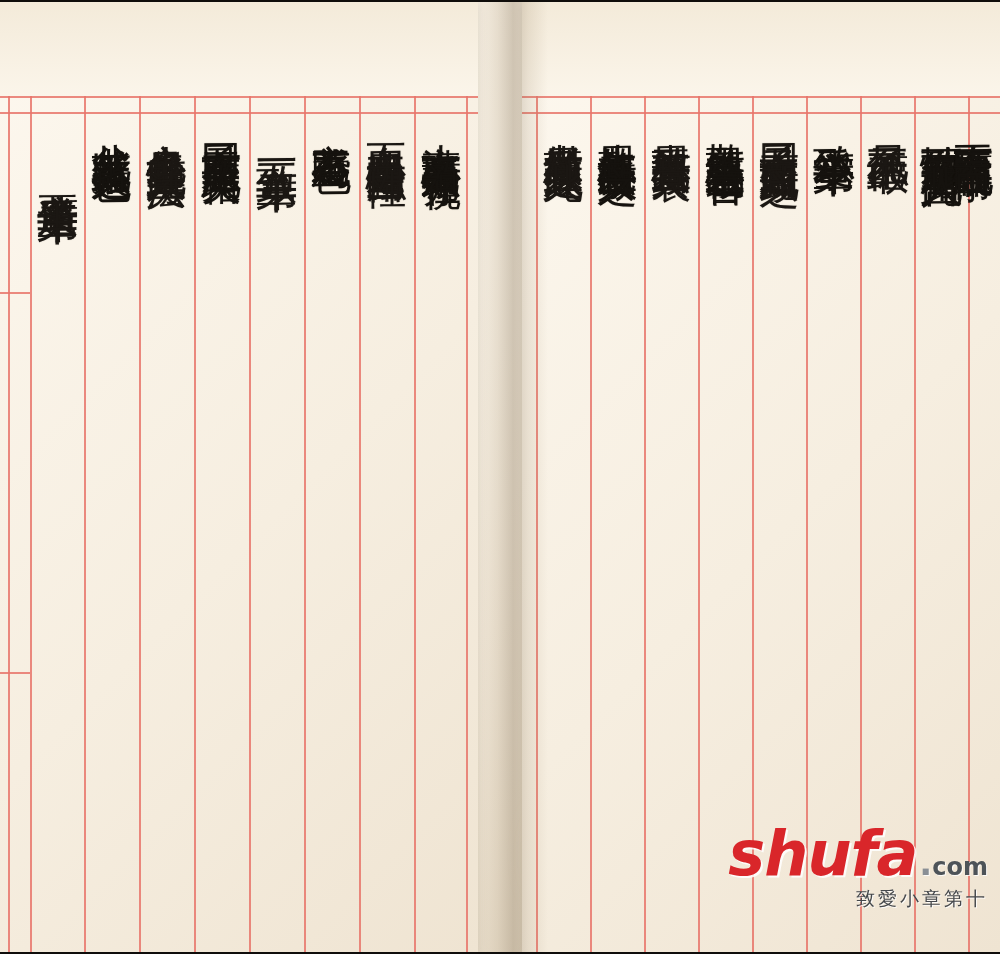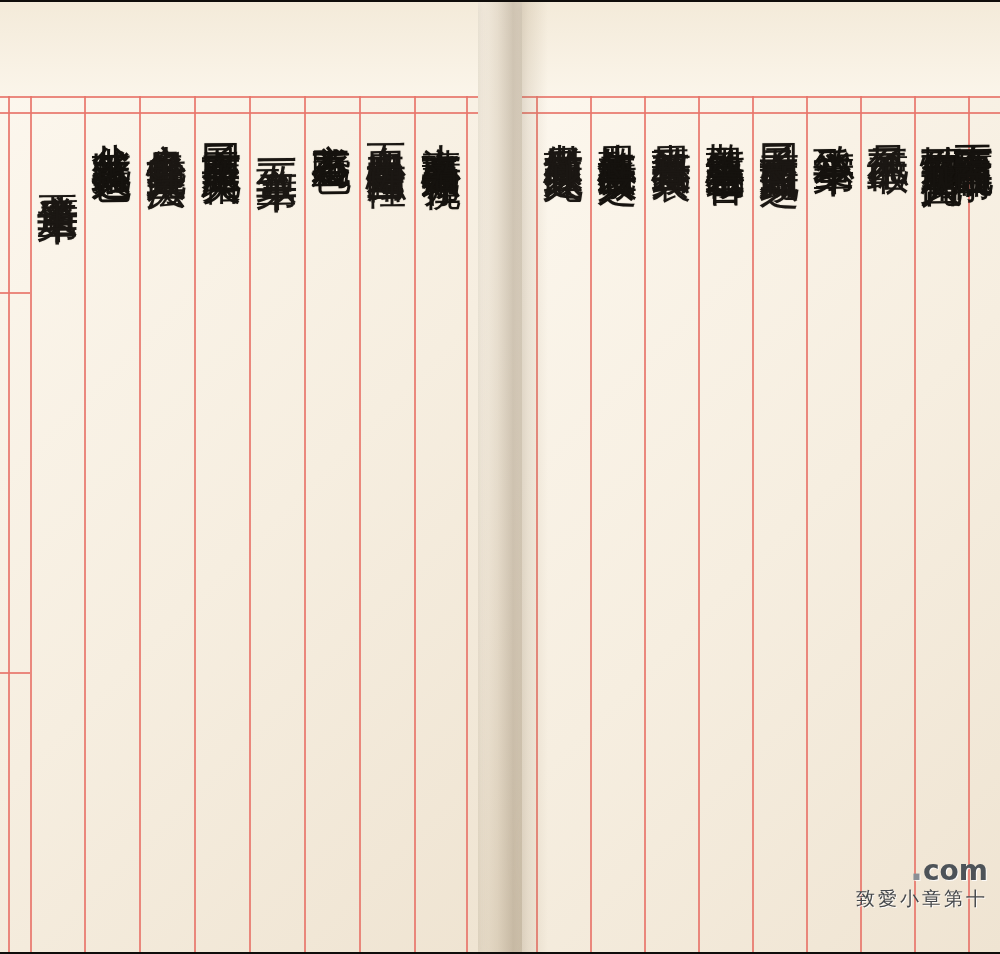--- a/index.html
+++ b/index.html
@@ -148,21 +148,21 @@
     font-family: "DejaVu Sans", sans-serif;
     font-weight: 700;
     font-size: 34px;
     color: #8a8f95;
     margin-left: 2px;
     text-shadow: 1px 1px 0 rgba(255,255,255,.8);
   }
   .wm-com {
     font-family: "DejaVu Sans", sans-serif;
     font-weight: 700;
-    font-size: 28px;
+    font-size: 24px;
     color: #4d5358;
     text-shadow: 1px 1px 0 rgba(255,255,255,.8);
   }
   .wm-cn {
     margin-top: 4px;
     font-family: "DejaVu Sans", sans-serif;
     font-size: 19px;
     color: #45484c;
     letter-spacing: 3px;
     text-shadow: 1px 1px 0 rgba(255,255,255,.8);
@@ -280,20 +280,21 @@
       <div class="glyphs ink-b" style="font-size:40px;">老備思致其敬然之致其此</div>
     </div>
   </div>
 
   <div class="col" style="left:950px; width:46px; top:112px; bottom:120px; z-index:6;">
     <div class="glyphs ink-a" style="font-size:40px;">上不驕而下不亂在醜不争而</div>
   </div>
 
   <div id="watermark">
     <div class="wm-main">
+      <span class="wm-shufa">shufa</span>
       <span class="wm-dot">.</span>
       <span class="wm-com">com</span>
     </div>
     <div class="wm-cn">致愛小章第十</div>
   </div>
 
   <div class="photo-edge" style="left:0; top:0; width:1000px; height:2px;"></div>
   <div class="photo-edge" style="left:0; bottom:0; width:1000px; height:2px;"></div>
 
 </div>

